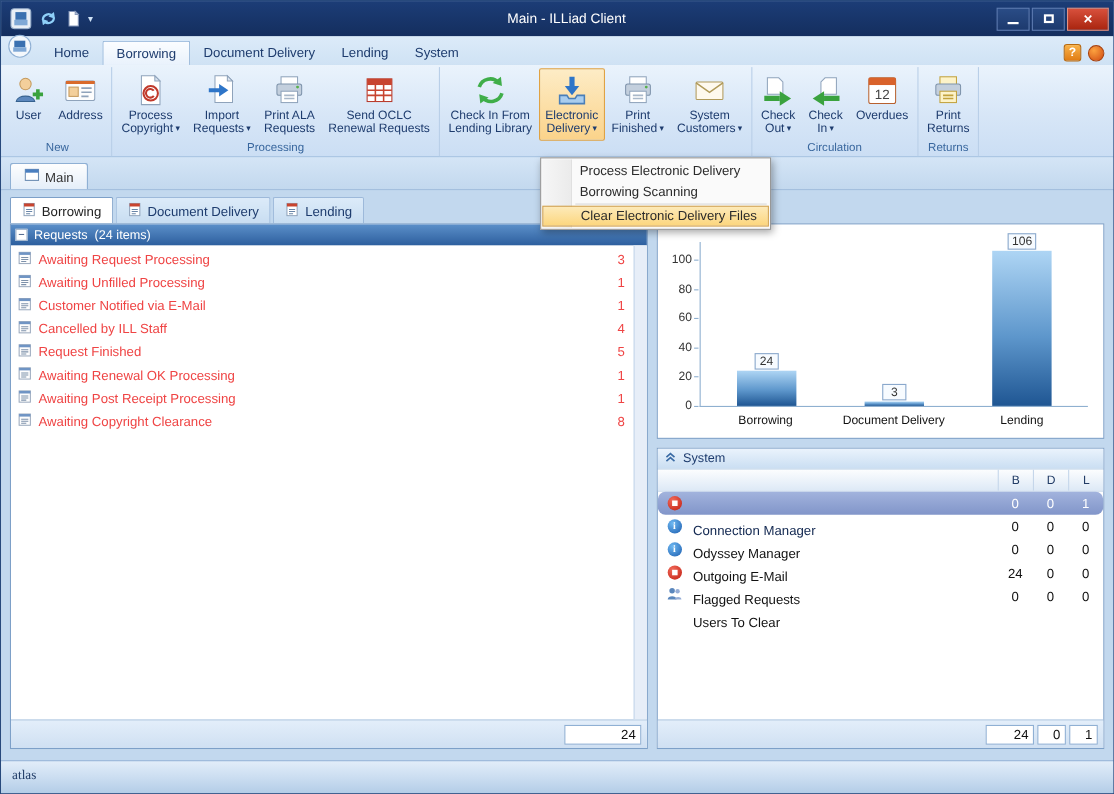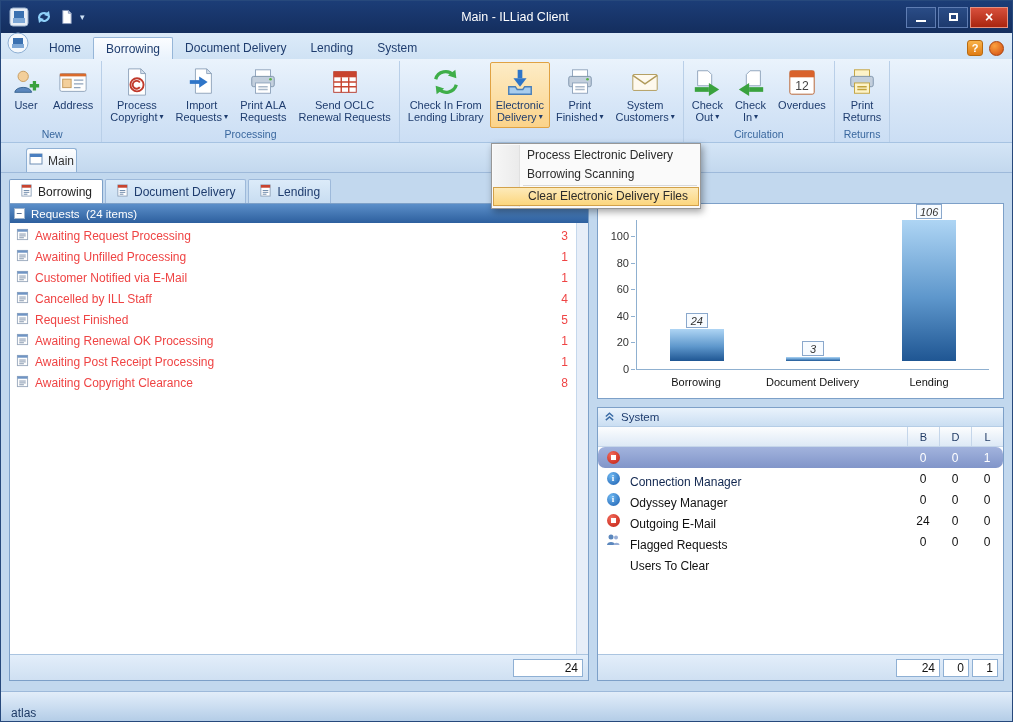--- a/index.html
+++ b/index.html
@@ -43,21 +43,21 @@
   
   .dropdown-menu { position:absolute; left:478px; top:142px; width:210px; background:#fafafa; border:1px solid #979797; box-shadow:2px 3px 7px rgba(0,0,0,.35); z-index:60; padding:2px 1px; }
   .dropdown-menu::before { content:""; position:absolute; left:1px; top:1px; bottom:1px; width:26px; background:linear-gradient(90deg,#f6f6f6,#ebebeb); border-right:1px solid #e0e0e0; }
   .menu-item { position:relative; height:19px; line-height:19px; font-size:12px; color:#2b2b2b; padding-left:34px; white-space:nowrap; }
   .menu-item.highlighted { background:linear-gradient(#fdeab9,#fcd67e); border:1px solid #d2a14a; height:19px; line-height:17px; }
   .menu-sep { position:relative; height:3px; }
   .menu-sep::after { content:""; position:absolute; left:30px; right:2px; top:1px; border-top:1px solid #d9d9d9; }
 
   
   .doc-tabrow { height:30px; background:linear-gradient(#d4e5f6,#c3d8ee); border-bottom:1px solid #9db9da; display:flex; align-items:flex-end; padding-left:8px; flex:none; }
-  .main-tab { height:24px; display:flex; align-items:center; gap:5px; padding:0 2px; background:linear-gradient(#fefefe,#e4eef9); border:1px solid #8fb0d4; border-bottom:none; border-radius:3px 3px 0 0; font-size:12px; color:#333;margin-left:17px; }
+  .main-tab { height:24px; display:flex; align-items:center; gap:5px; padding:0 12px; background:linear-gradient(#fefefe,#e4eef9); border:1px solid #8fb0d4; border-bottom:none; border-radius:3px 3px 0 0; font-size:12px; color:#333; }
 
   
   .content { flex:1; display:flex; gap:8px; padding:4px 8px 10px 8px; background:#c2d8ee; min-height:0; }
   .left-col { width:580px; display:flex; flex-direction:column; flex:none; }
   .right-col { flex:1; display:flex; flex-direction:column; min-width:0; }
 
   .lp-tabs { height:26px; display:flex; gap:2px; align-items:flex-end; }
   .lp-tab { height:24px; display:flex; align-items:center; gap:5px; padding:0 10px; font-size:12px; color:#1e3c6e; background:linear-gradient(#dcebf9,#c8ddf1); border:1px solid #9db9da; border-bottom:none; border-radius:2px 2px 0 0; white-space:nowrap; }
   .lp-tab.active { background:#fff; color:#222; border-color:#7da0c8; }
   .panel-box { flex:1; background:#fff; border:1px solid #7da0c8; display:flex; flex-direction:column; min-height:0; }
@@ -73,21 +73,21 @@
   .panel-footer { height:26px; background:linear-gradient(#e3eefa,#cfe0f2); border-top:1px solid #aac4e0; display:flex; align-items:center; justify-content:flex-end; gap:3px; padding:0 5px; flex:none; }
   .count-box { height:18px; background:#fff; border:1px solid #8fb0d4; font-size:12px; color:#111; display:flex; align-items:center; justify-content:flex-end; padding:0 4px; }
   .count-box.w-lg { width:70px; } .count-box.w-md { width:44px; } .count-box.w-sm { width:26px; }
 
   
   .rp-spacer { height:26px; flex:none; }
   .chart-box { height:196px; background:#fff; border:1px solid #7da0c8; position:relative; flex:none; }
   .plot { position:absolute; left:38px; top:16px; right:14px; bottom:28px; border-left:1px solid #8fb0d0; border-bottom:1px solid #8fb0d0; }
   .ytick { position:absolute; left:-36px; width:28px; text-align:right; font-size:11px; color:#333; height:14px; line-height:14px; }
   .ytick::after { content:""; position:absolute; right:-6px; top:7px; width:4px; height:1px; background:#8fb0d0; }
-  .bar-col { position:absolute; bottom:8px; transform:translateX(-50%); display:flex; flex-direction:column; align-items:center;font-style:italic; }
+  .bar-col { position:absolute; bottom:0; transform:translateX(-50%); display:flex; flex-direction:column; align-items:center; }
   .val-box { min-width:22px; padding:0 3px; height:15px; line-height:14px; border:1px solid #8aa8cc; background:#f7fbff; font-size:11px; color:#333; text-align:center; margin-bottom:1px; }
   .bar { width:54px; background:linear-gradient(#aed5f4,#5e97cc 55%,#1f5693); }
   .x-labels { position:absolute; left:38px; right:14px; bottom:8px; height:14px; }
   .x-labels span { position:absolute; transform:translateX(-50%); font-size:11px; color:#111; white-space:nowrap; }
 
   
   .sys-box { margin-top:8px; flex:1; background:#fff; border:1px solid #7da0c8; display:flex; flex-direction:column; min-height:0; }
   .sys-header { height:19px; background:linear-gradient(#eaf3fc,#cadef2); border-bottom:1px solid #b5cde6; display:flex; align-items:center; gap:6px; padding:0 6px; font-size:11.5px; color:#1e3c6e; flex:none; }
   .sys-thead { height:20px; display:flex; align-items:center; background:linear-gradient(#fcfdfe,#dde9f6); border-bottom:1px solid #c5d6ea; font-size:11px; color:#223c66; flex:none; }
   .col-icon { width:30px; flex:none; display:flex; align-items:center; justify-content:center; }
@@ -99,21 +99,21 @@
   .sys-row.selected .col-label { color:#10264f; }
   .sys-row.selected .col-n { color:#fff; }
   .sys-filler { flex:1; }
 
   .stop-dot { width:13px; height:13px; border-radius:50%; background:radial-gradient(circle at 35% 30%, #f26a5a,#c01d10); position:relative; }
   .stop-dot::after { content:""; position:absolute; left:4px; top:4px; width:5px; height:5px; background:#fff; }
   .info-dot { width:13px; height:13px; border-radius:50%; background:radial-gradient(circle at 35% 30%, #6fb9f2,#1a5cae); color:#fff; font-size:9px; font-weight:bold; text-align:center; line-height:13px; font-family:"Liberation Serif", serif; }
   .info-dot::after { content:"i"; }
 
   
-  .statusbar { height:30px; background:linear-gradient(#e2edf9,#c9dcf0 55%,#b4cde7); border-top:1px solid #9db9da; display:flex; align-items:flex-start; padding:14px 10px; font-size:12px; color:#1f3b66; flex:none; }
+  .statusbar { height:30px; background:linear-gradient(#e2edf9,#c9dcf0 55%,#b4cde7); border-top:1px solid #9db9da; display:flex; align-items:flex-start; padding:5px 10px; font-size:12px; color:#1f3b66; flex:none;font-family:Liberation Serif, serif; }
 </style>
 </head>
 <body>
 
 <div class="window">
 
   <div class="titlebar">
     <div class="qat">
       <span class="qat-item">
         <svg width="20" height="20" viewBox="0 0 20 20">

